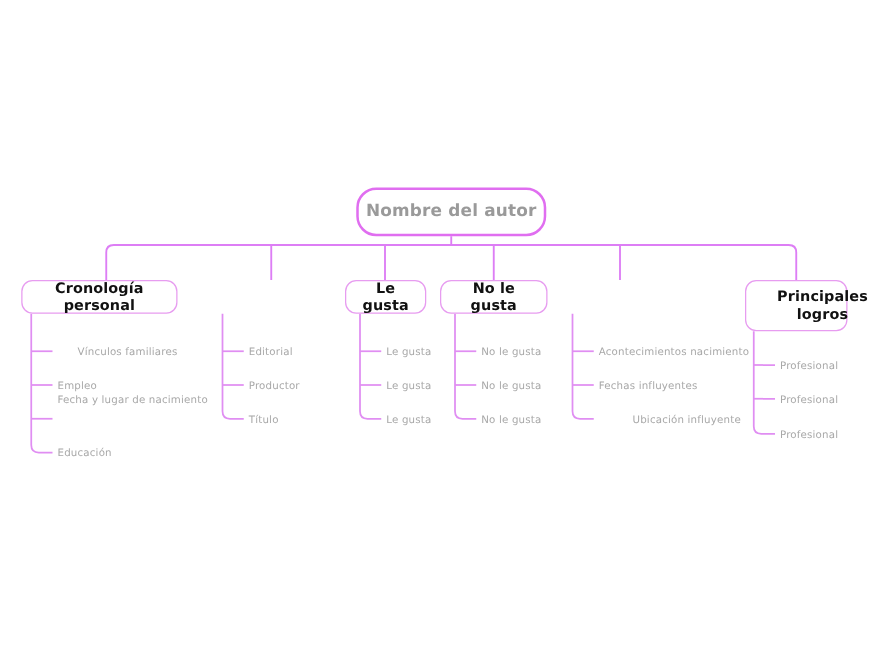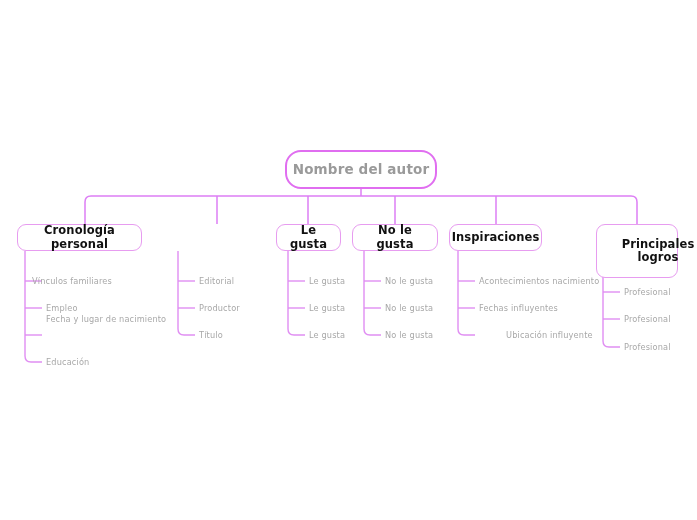--- a/index.html
+++ b/index.html
@@ -136,29 +136,26 @@
 
 
   <div class="node node-branch" style="left:276px; top:224px; width:65px; height:27px;">
     <span>Le gusta</span>
   </div>
 
   <div class="node node-branch" style="left:352px; top:224px; width:86px; height:27px;">
     <span>No le gusta</span>
   </div>
 
-  <div class="node node-branch" style="left:449px; top:224px; width:93px; height:27px;">
-    <span>Inspiraciones</span>
-  </div>
-
-  <div class="node node-branch" style="left:596px; top:224px; width:82px; height:54px;padding-left:48px;">
+
+  <div class="node node-branch" style="left:596px; top:224px; width:82px; height:41px;padding-left:48px;">
     <span>Principales logros</span>
   </div>
 
-  <div class="leaf" style="left:32px; top:276px;">
+  <div class="leaf" style="left:62px; top:276px;">
     <span>Vínculos familiares</span>
   </div>
   <div class="leaf" style="left:46px; top:303px;">
     <span>Empleo</span>
   </div>
   <div class="leaf" style="left:46px; top:314px;">
     <span>Fecha y lugar de nacimiento</span>
   </div>
   <div class="leaf" style="left:46px; top:357px;">
     <span>Educación</span>

